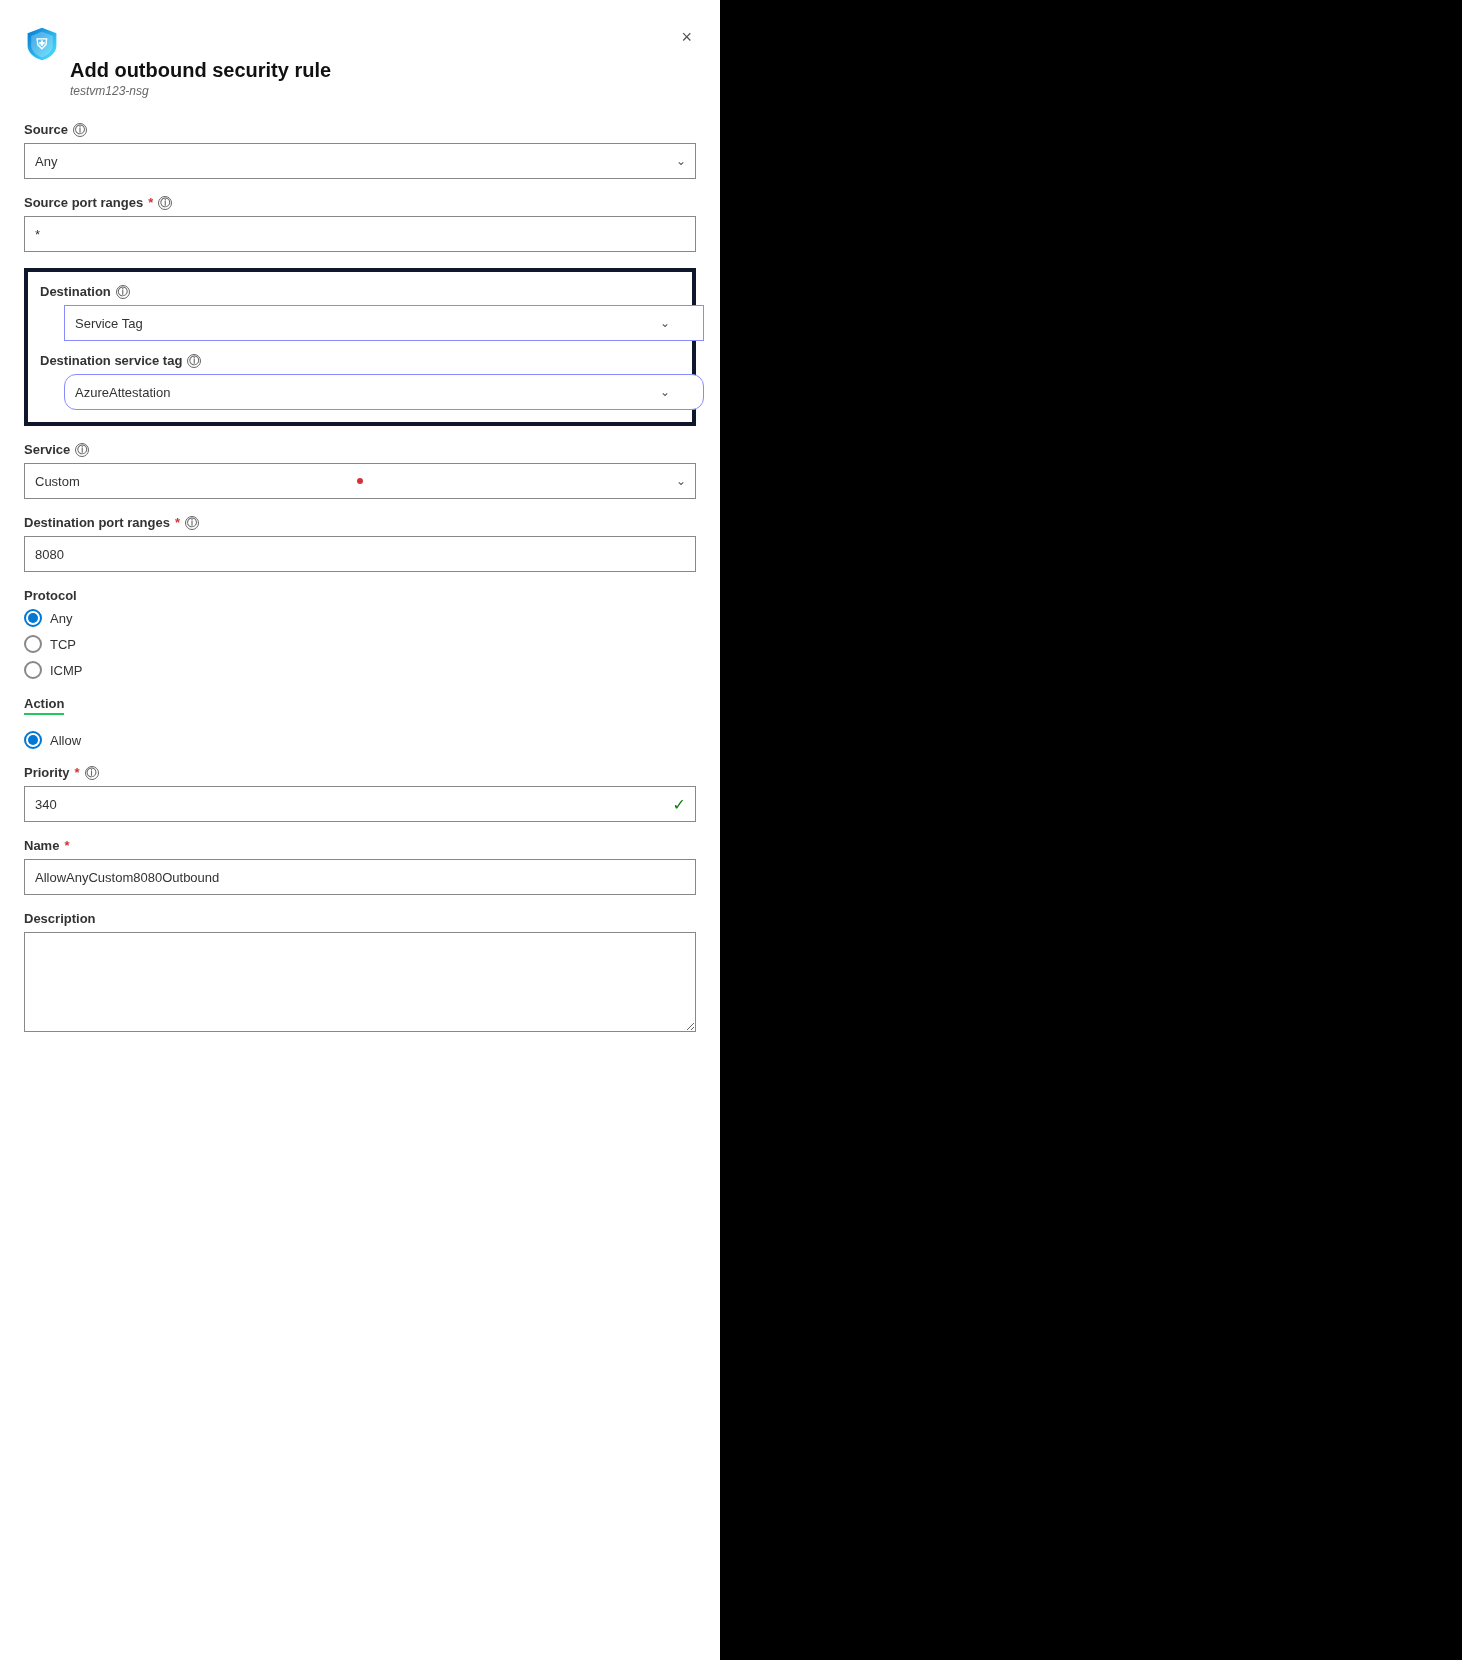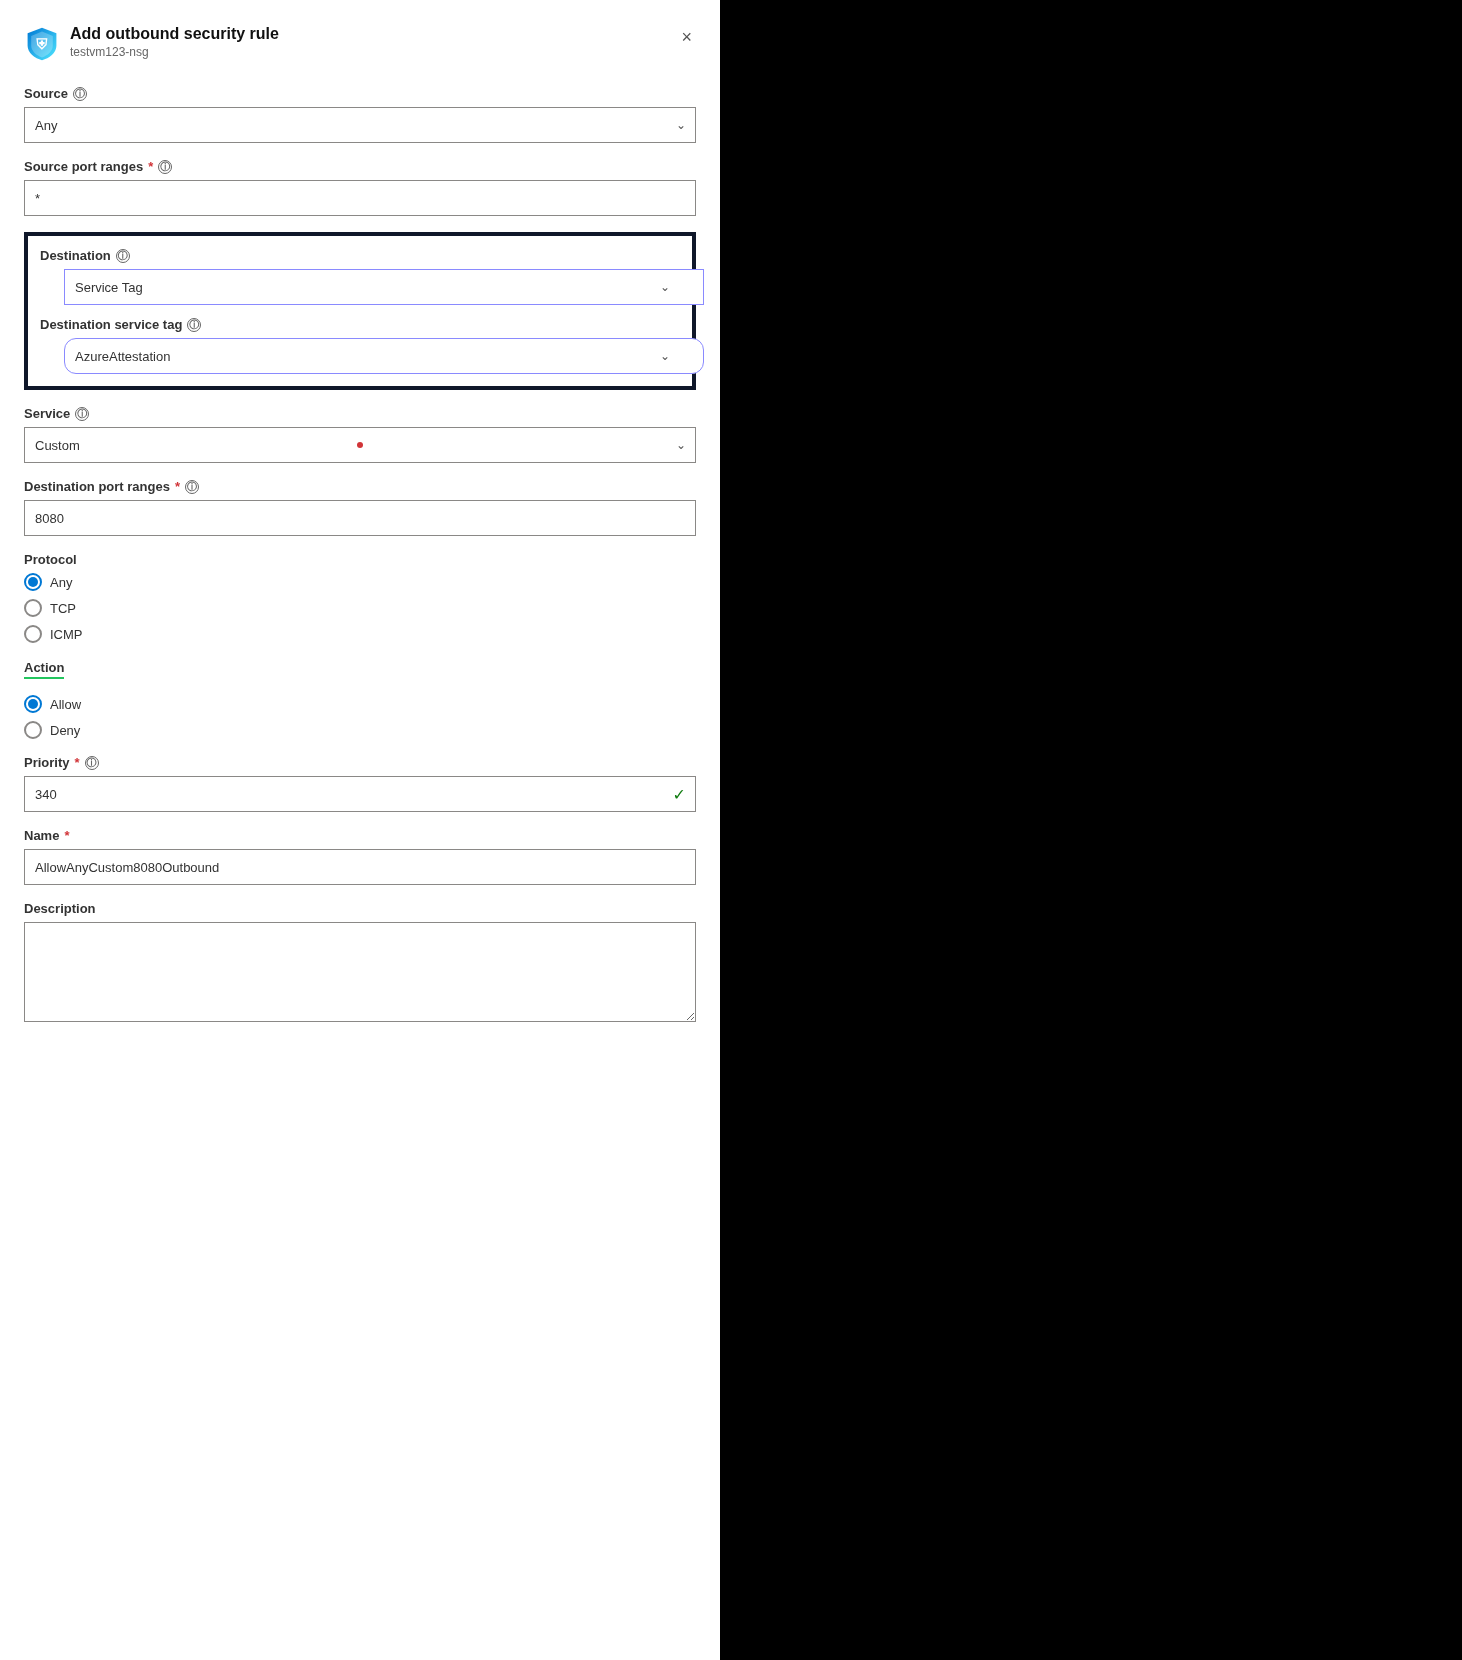--- a/index.html
+++ b/index.html
@@ -29,29 +29,31 @@
       align-items: flex-start;
       gap: 10px;
     }
     .azure-shield {
       width: 36px;
       height: 36px;
       margin-top: 2px;
       flex-shrink: 0;
     }
     .panel-title-text h1 {
-      font-size: 16px;
+      font-size: 20px;
       font-weight: 600;
       color: #111;
       line-height: 1.2;
+      margin-top: 34px;
     }
     .panel-title-text .subtitle {
       font-size: 12px;
       color: #666;
       margin-top: 2px;
+      font-style: italic;
     }
     .close-btn {
       background: none;
       border: none;
       cursor: pointer;
       font-size: 18px;
       color: #555;
       padding: 4px;
       line-height: 1;
     }
@@ -351,24 +353,20 @@
 
   <div class="field-group">
     <div style="margin-bottom: 8px;">
       <span class="action-section-label">Action</span>
     </div>
     <div class="radio-group">
       <label class="radio-item">
         <input type="radio" name="action" checked="" style="">
         <span class="radio-label">Allow</span>
       </label>
-      <label class="radio-item">
-        <input type="radio" name="action" style="">
-        <span class="radio-label">Deny</span>
-      </label>
     </div>
   </div>
 
   <div class="field-group">
     <div class="field-label">
       <span>Priority</span>
       <span class="required"> *</span>
       <span class="info-icon">ⓘ</span>
     </div>
     <div class="priority-wrapper">

